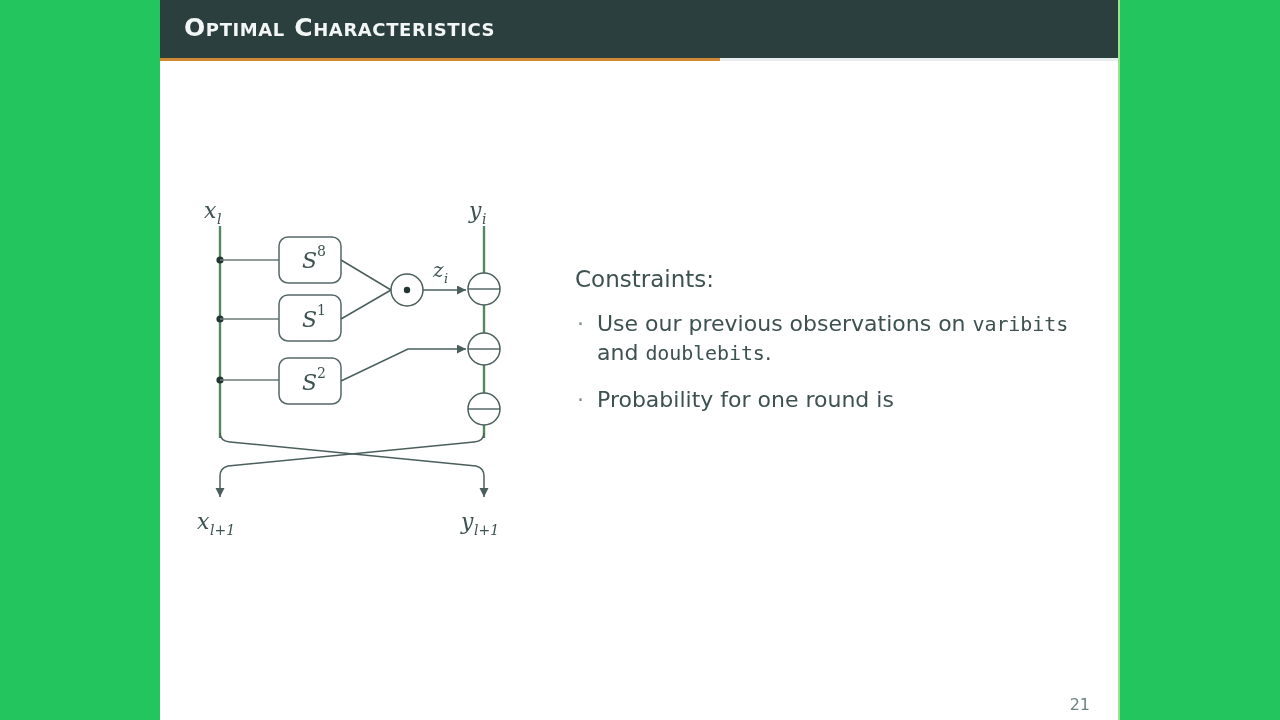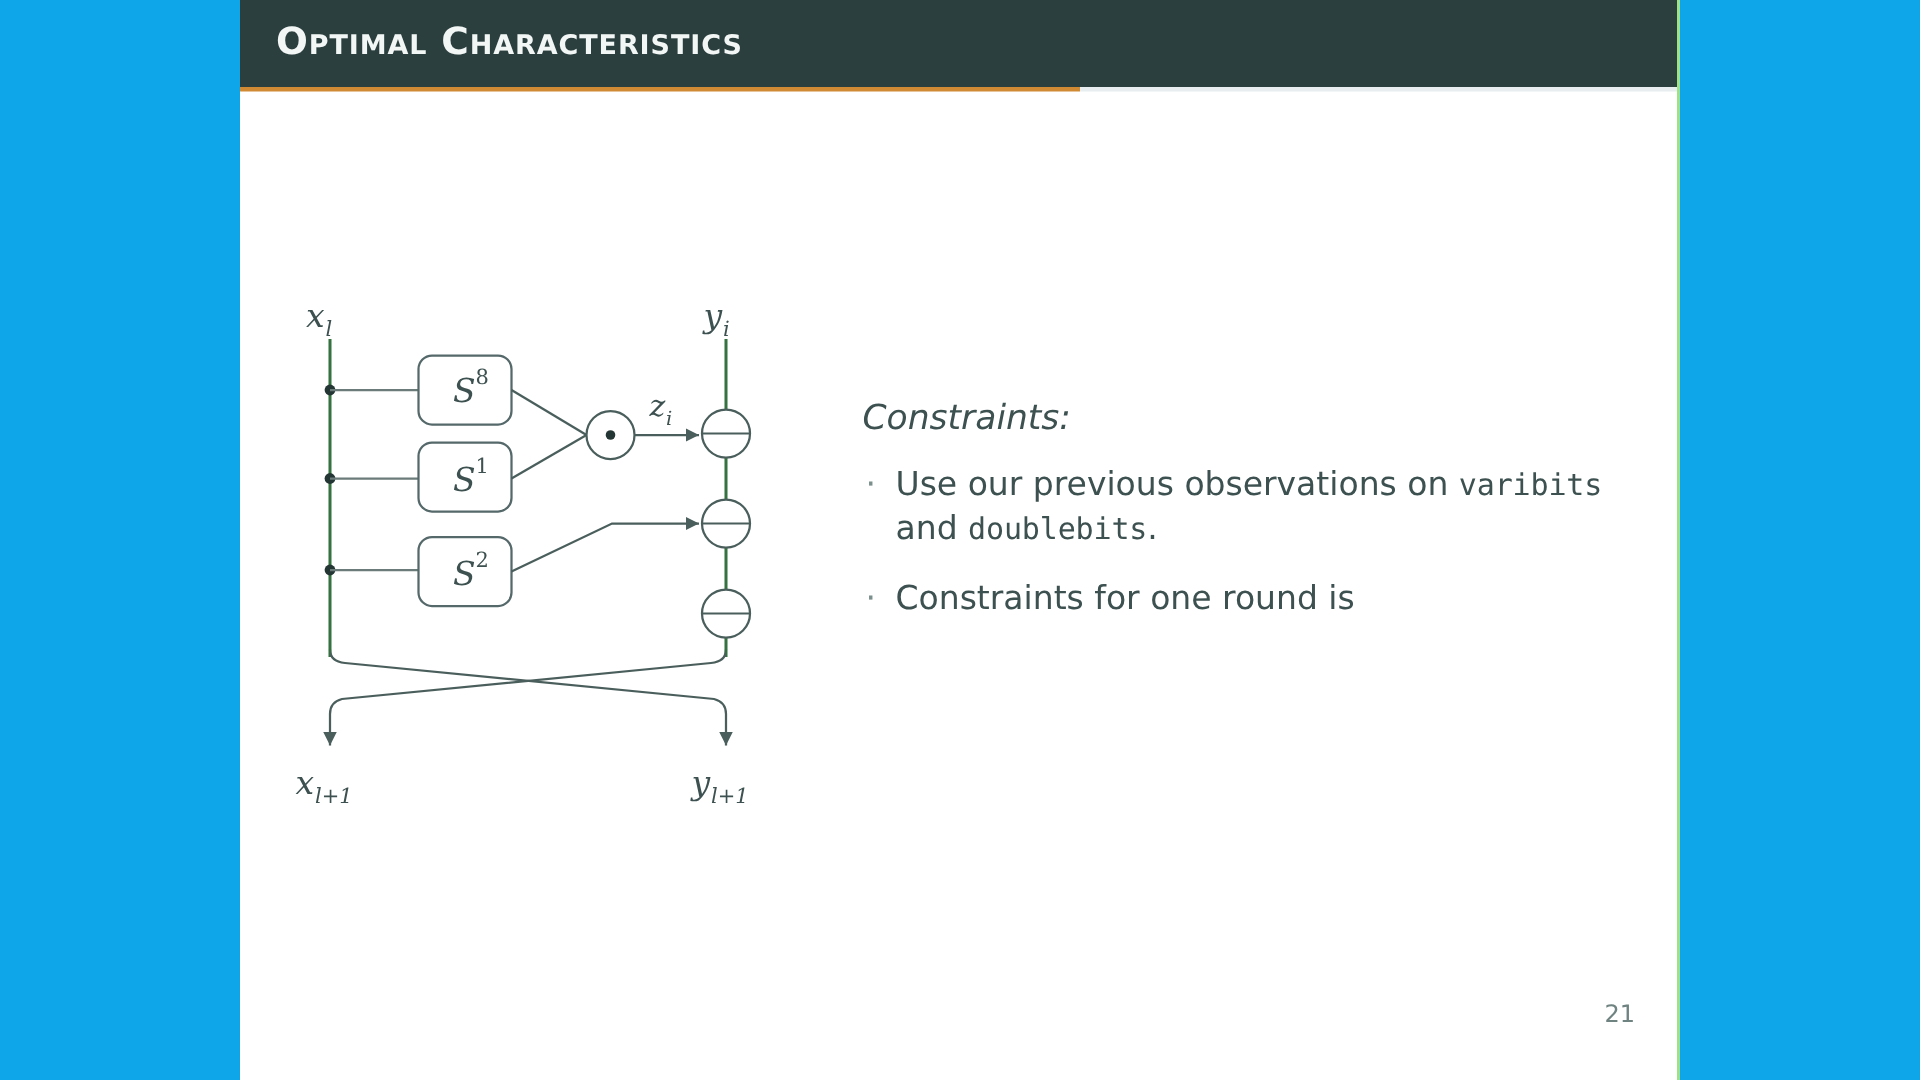--- a/index.html
+++ b/index.html
@@ -4,21 +4,21 @@
 <style>
   html, body {
     margin: 0;
     padding: 0;
     background: #000000;
   }
   #screen {
     position: relative;
     width: 1280px;
     height: 720px;
-    background: #0ea5e9;
+    background: #22c55e;
     overflow: hidden;
     font-family: "DejaVu Sans", sans-serif;
   }
   
   #slide {
     position: absolute;
     left: 160px;
     top: 0px;
     width: 960px;
     height: 720px;
@@ -91,21 +91,20 @@
     left: 415px;
     top: 205px;
     width: 500px;
     color: #3e4f4c;
   }
   .c-head {
     font-size: 23px;
     color: #3d5150;
     margin: 0 0 17px 0;
     font-family: "DejaVu Sans", sans-serif;
-    font-style: italic;
   }
   .c-item {
     position: relative;
     padding-left: 22px;
     margin-bottom: 18px;
     font-size: 22px;
     line-height: 1.32;
     color: #3d5150;
     font-family: "DejaVu Sans", sans-serif;
   }
@@ -125,21 +124,21 @@
   .ital {
     font-style: italic;
   }
   .formula {
     font-family: "DejaVu Serif", serif;
     font-size: 21px;
   }
   #page-number {
     position: absolute;
     right: 30px;
-    bottom: 35px;
+    bottom: 6px;
     font-size: 16px;
     color: #6f8380;
     font-family: "DejaVu Sans", sans-serif;
   }
   svg text { font-family: "DejaVu Serif", serif; }
 </style>
 </head>
 <body>
 
 <div id="screen">
@@ -232,21 +231,21 @@
 
         <div class="c-head">Constraints:</div>
 
         <div class="c-item">
           <span class="c-bullet">·</span>
           <span>Use our previous observations on </span><span class="mono">varibits</span><span> and </span><span class="mono">doublebits</span><span>.</span>
         </div>
 
         <div class="c-item">
           <span class="c-bullet">·</span>
-          <span>Constraints for one round is</span><br>
+          <span>Probability for one round is</span><br>
         </div>
 
       </div>
 
       <div id="page-number">21</div>
     </div>
 
     <div id="slide-edge-right"></div>
   </div>
 </div>

